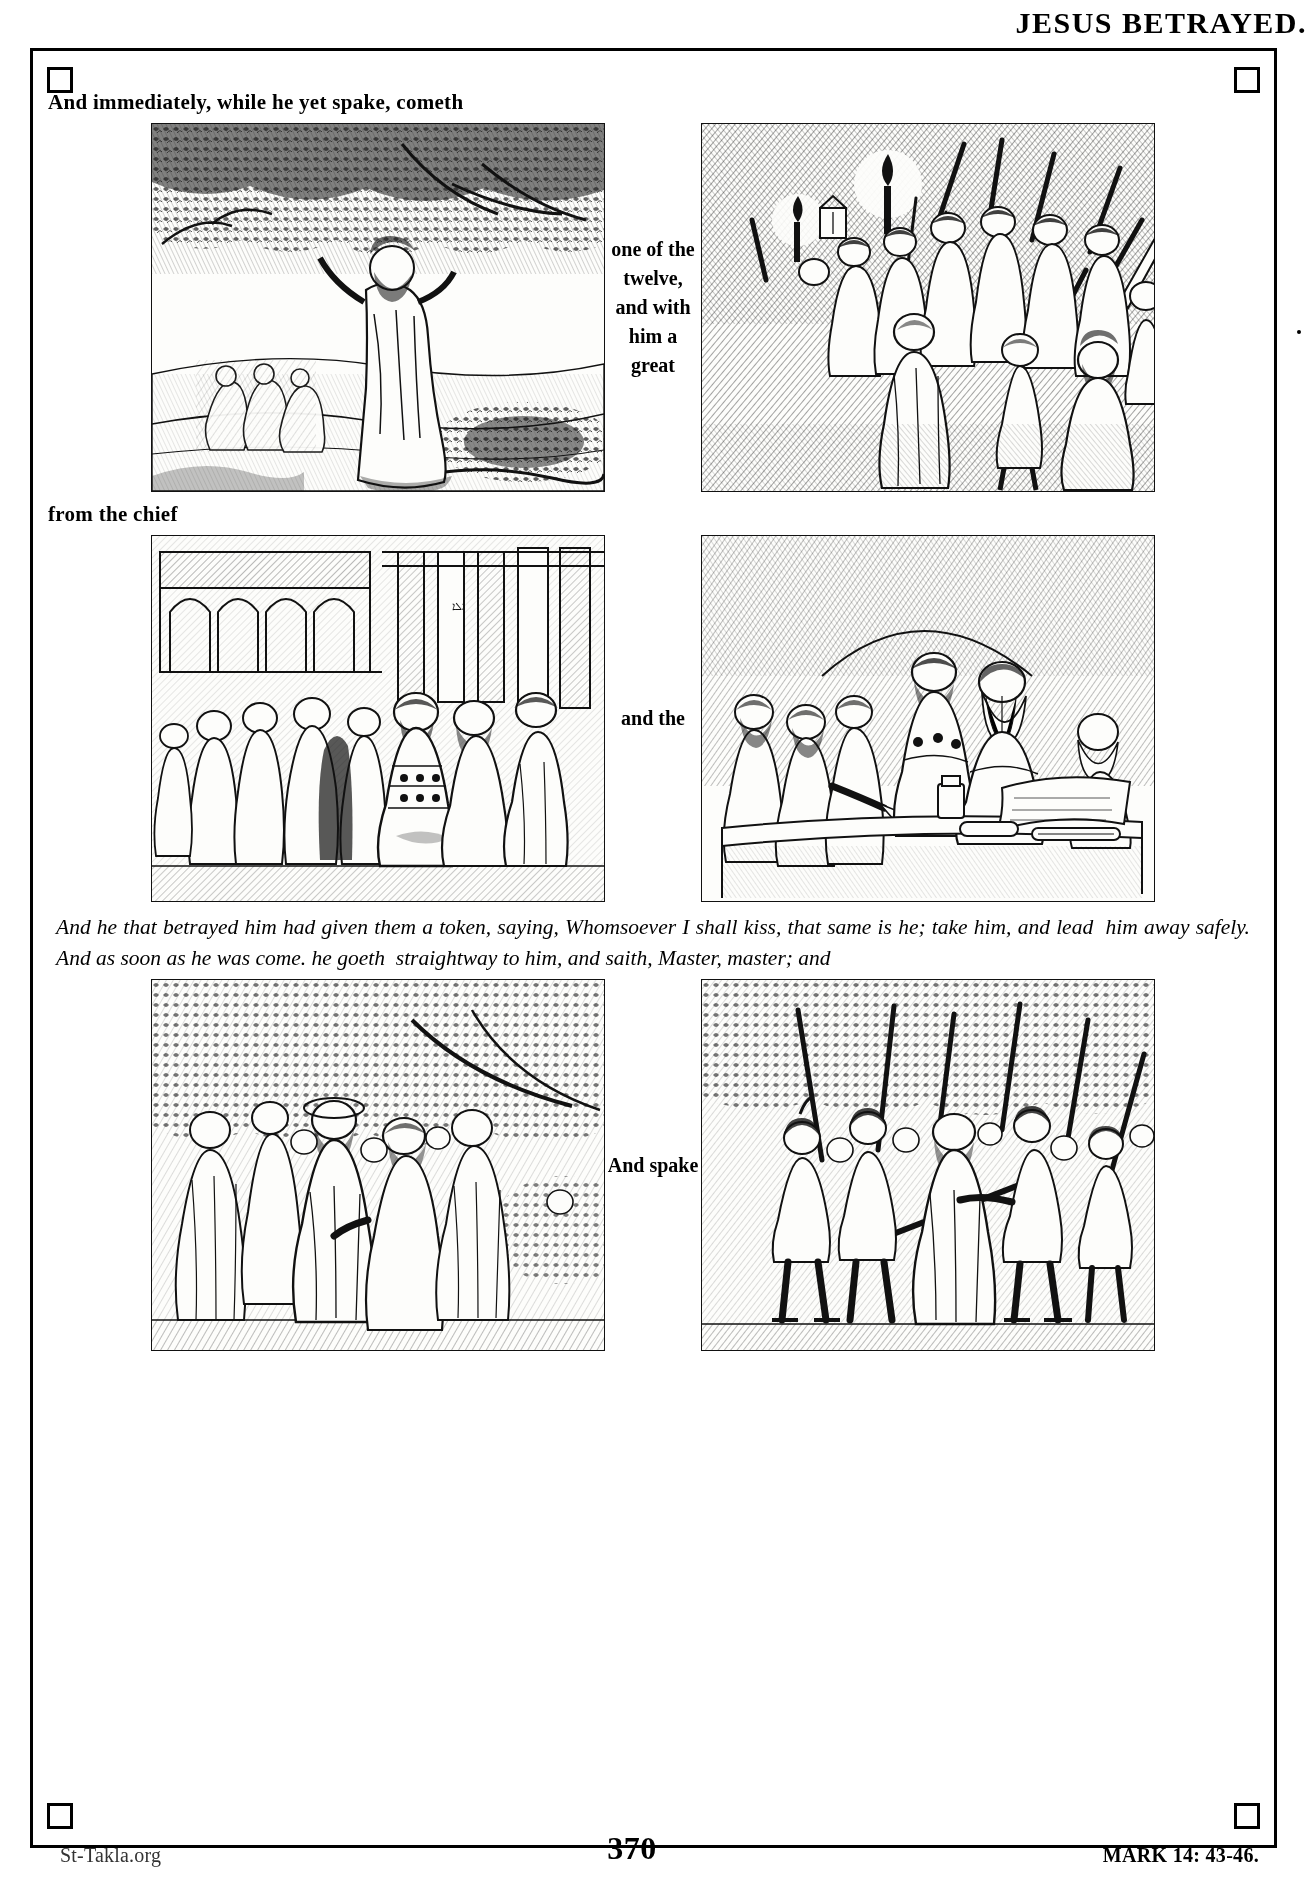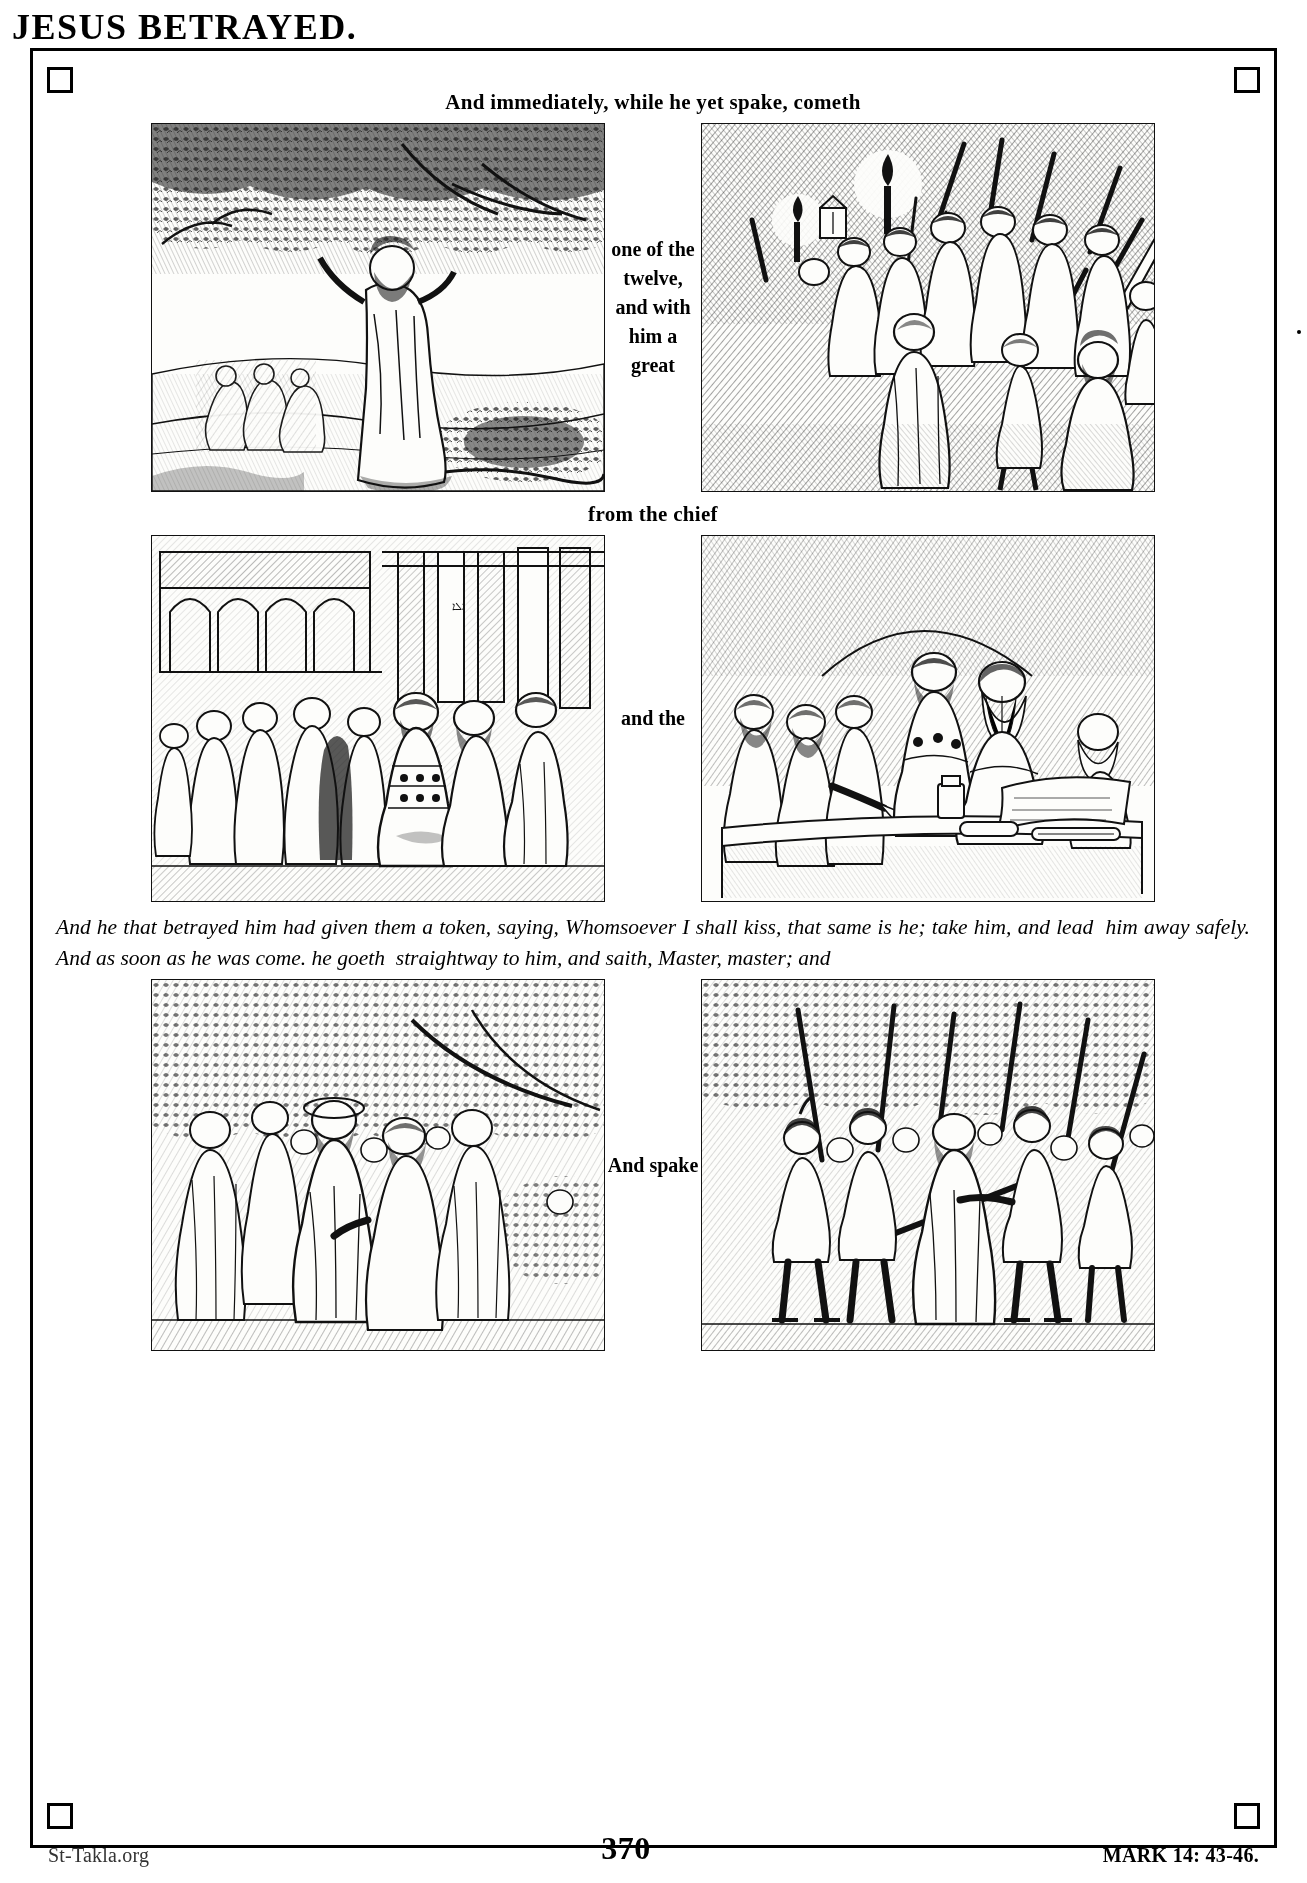--- a/index.html
+++ b/index.html
@@ -18,27 +18,26 @@
 
   .page {
     position: relative;
     width: 1307px;
     height: 1883px;
     box-sizing: border-box;
   }
 
   
   .page-title {
-    text-align: left;
-    font-size: 36px;
+    text-align: right;
+    font-size: 30px;
     font-weight: bold;
     letter-spacing: 1.5px;
     padding-top: 6px;
     font-family: "Liberation Serif", serif;
-    margin-left: 12px;
   }
 
   
   .frame {
     position: absolute;
     left: 30px;
     top: 48px;
     width: 1247px;
     height: 1800px;
     border: 3px solid #000;
@@ -61,21 +60,20 @@
   .content {
     position: absolute;
     left: 48px;
     top: 80px;
     width: 1210px;
     height: 1760px;
     box-sizing: border-box;
   }
 
   .caption-line {
-    text-align: center;
     font-size: 21px;
     font-weight: bold;
     letter-spacing: 0.3px;
     margin: 10px 0 8px 0;
     font-family: "Liberation Serif", serif;
   }
 
   .row {
     display: flex;
     align-items: center;
@@ -119,20 +117,21 @@
     display: flex;
     align-items: flex-end;
     justify-content: space-between;
     font-size: 20px;
     font-family: "Liberation Serif", serif;
   }
   .footer .site {
     color: #333;
     font-size: 20px;
     letter-spacing: 0.2px;
+    margin-left: 12px;
   }
   .footer .pagenum {
     font-size: 32px;
     font-weight: bold;
     letter-spacing: 0.5px;
   }
   .footer .ref {
     font-size: 20px;
     font-weight: bold;
     letter-spacing: 0.3px;

